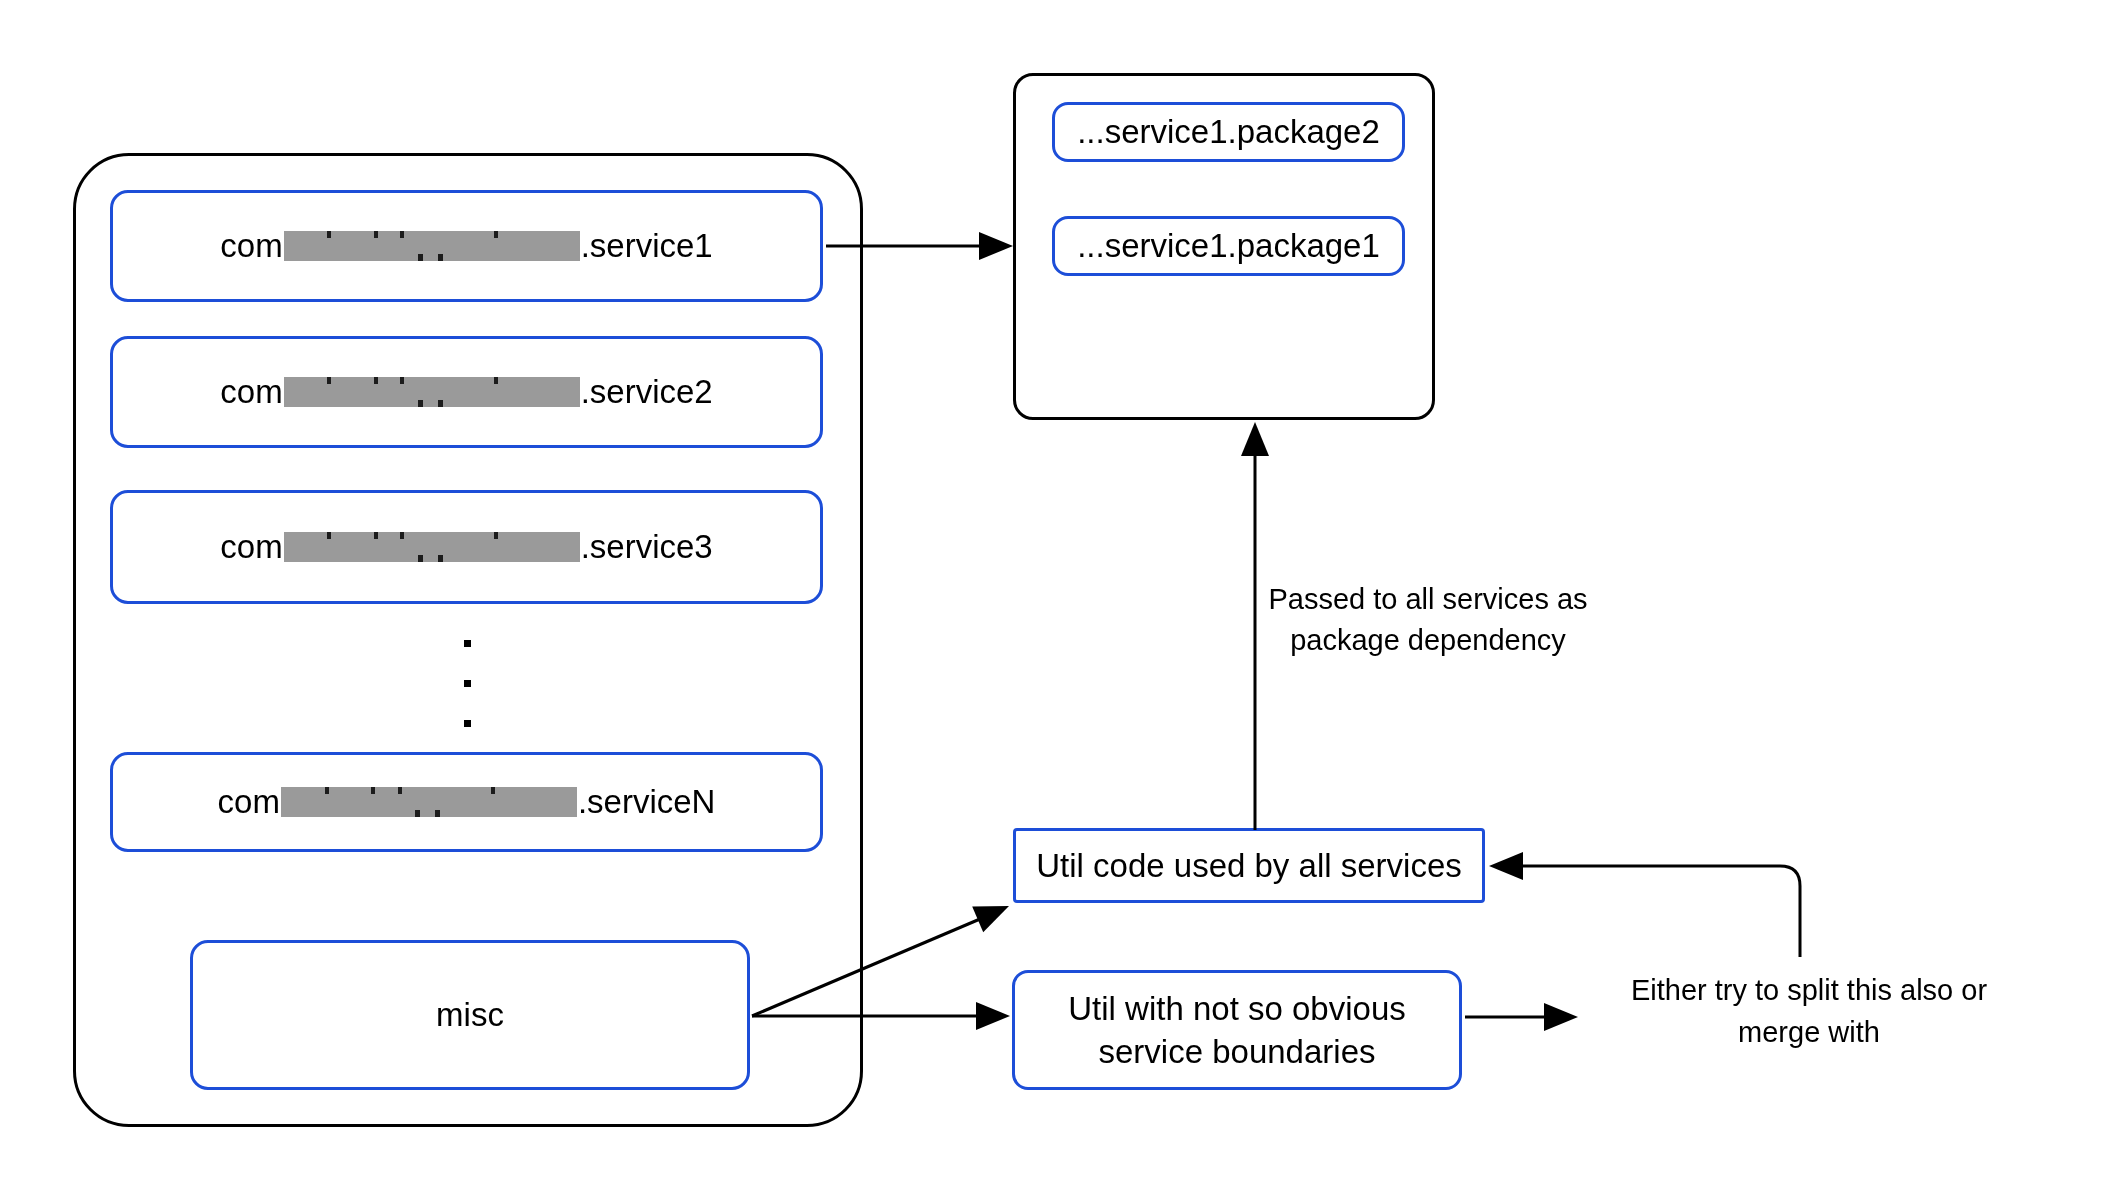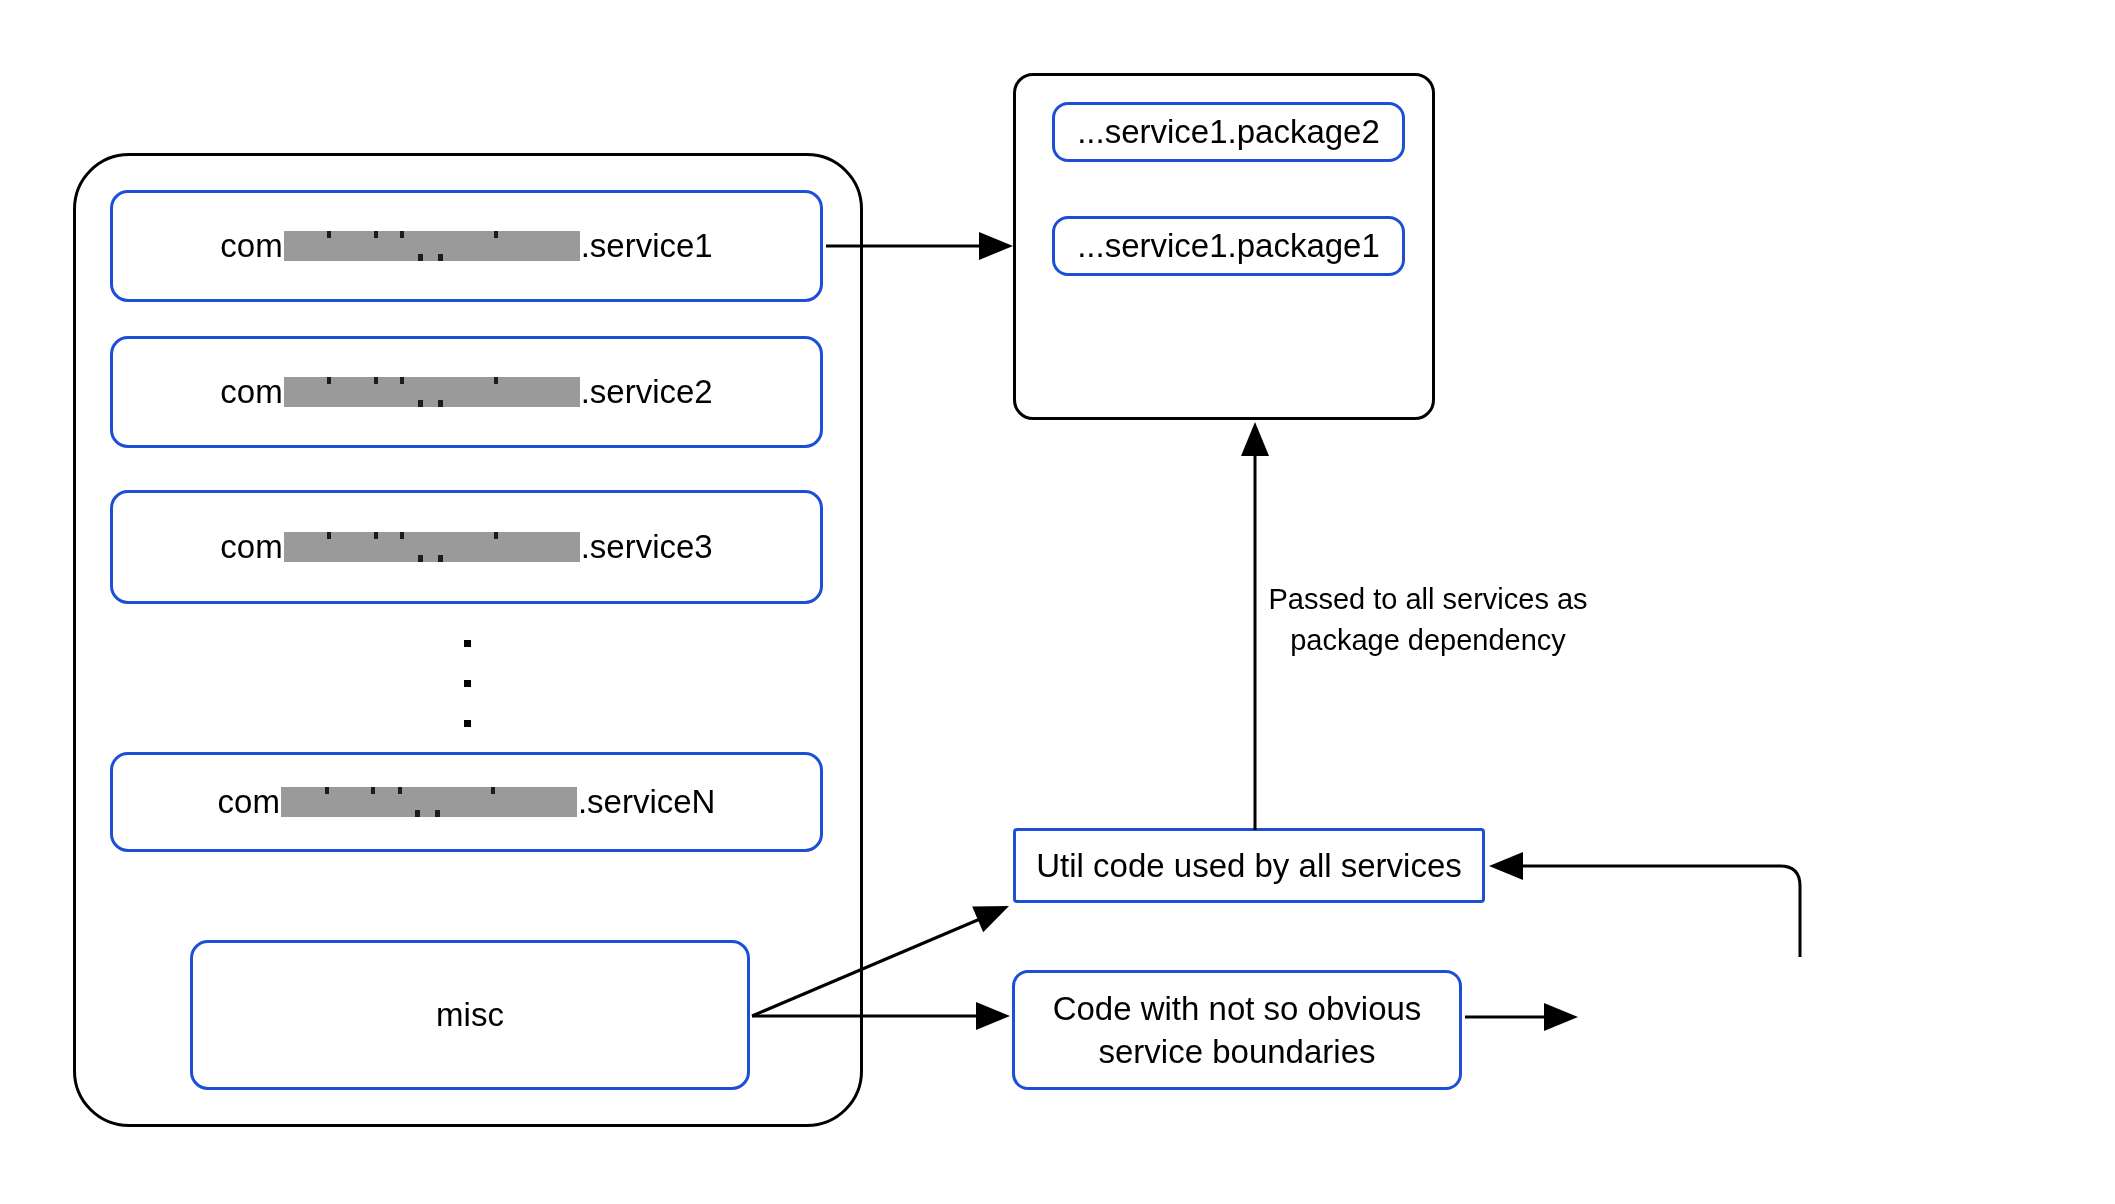--- a/index.html
+++ b/index.html
@@ -83,27 +83,31 @@
   </div>
   <div class="box pkg" style="top:216px;">
     <span>...service1.package1</span>
   </div>
 
   <div class="box util">
     <span>Util code used by all services</span>
   </div>
 
   <div class="box code">
-    <span>Code with not so obvious</span>
+    <span>Util with not so obvious</span>
     <span>service boundaries</span>
   </div>
 
   <div class="label passed">
     <div>Passed to all services as</div>
     <div>package dependency</div>
+  </div>
+  <div class="label either">
+    <div>Either try to split this also or</div>
+    <div>merge with</div>
   </div>
 
   <svg class="wires" width="2115" height="1204" viewBox="0 0 2115 1204">
 
     <g>
       <line x1="826" y1="246" x2="982" y2="246"></line>
       <polygon points="1013,246 979,232 979,260"></polygon>
     </g>
 
     <g>

